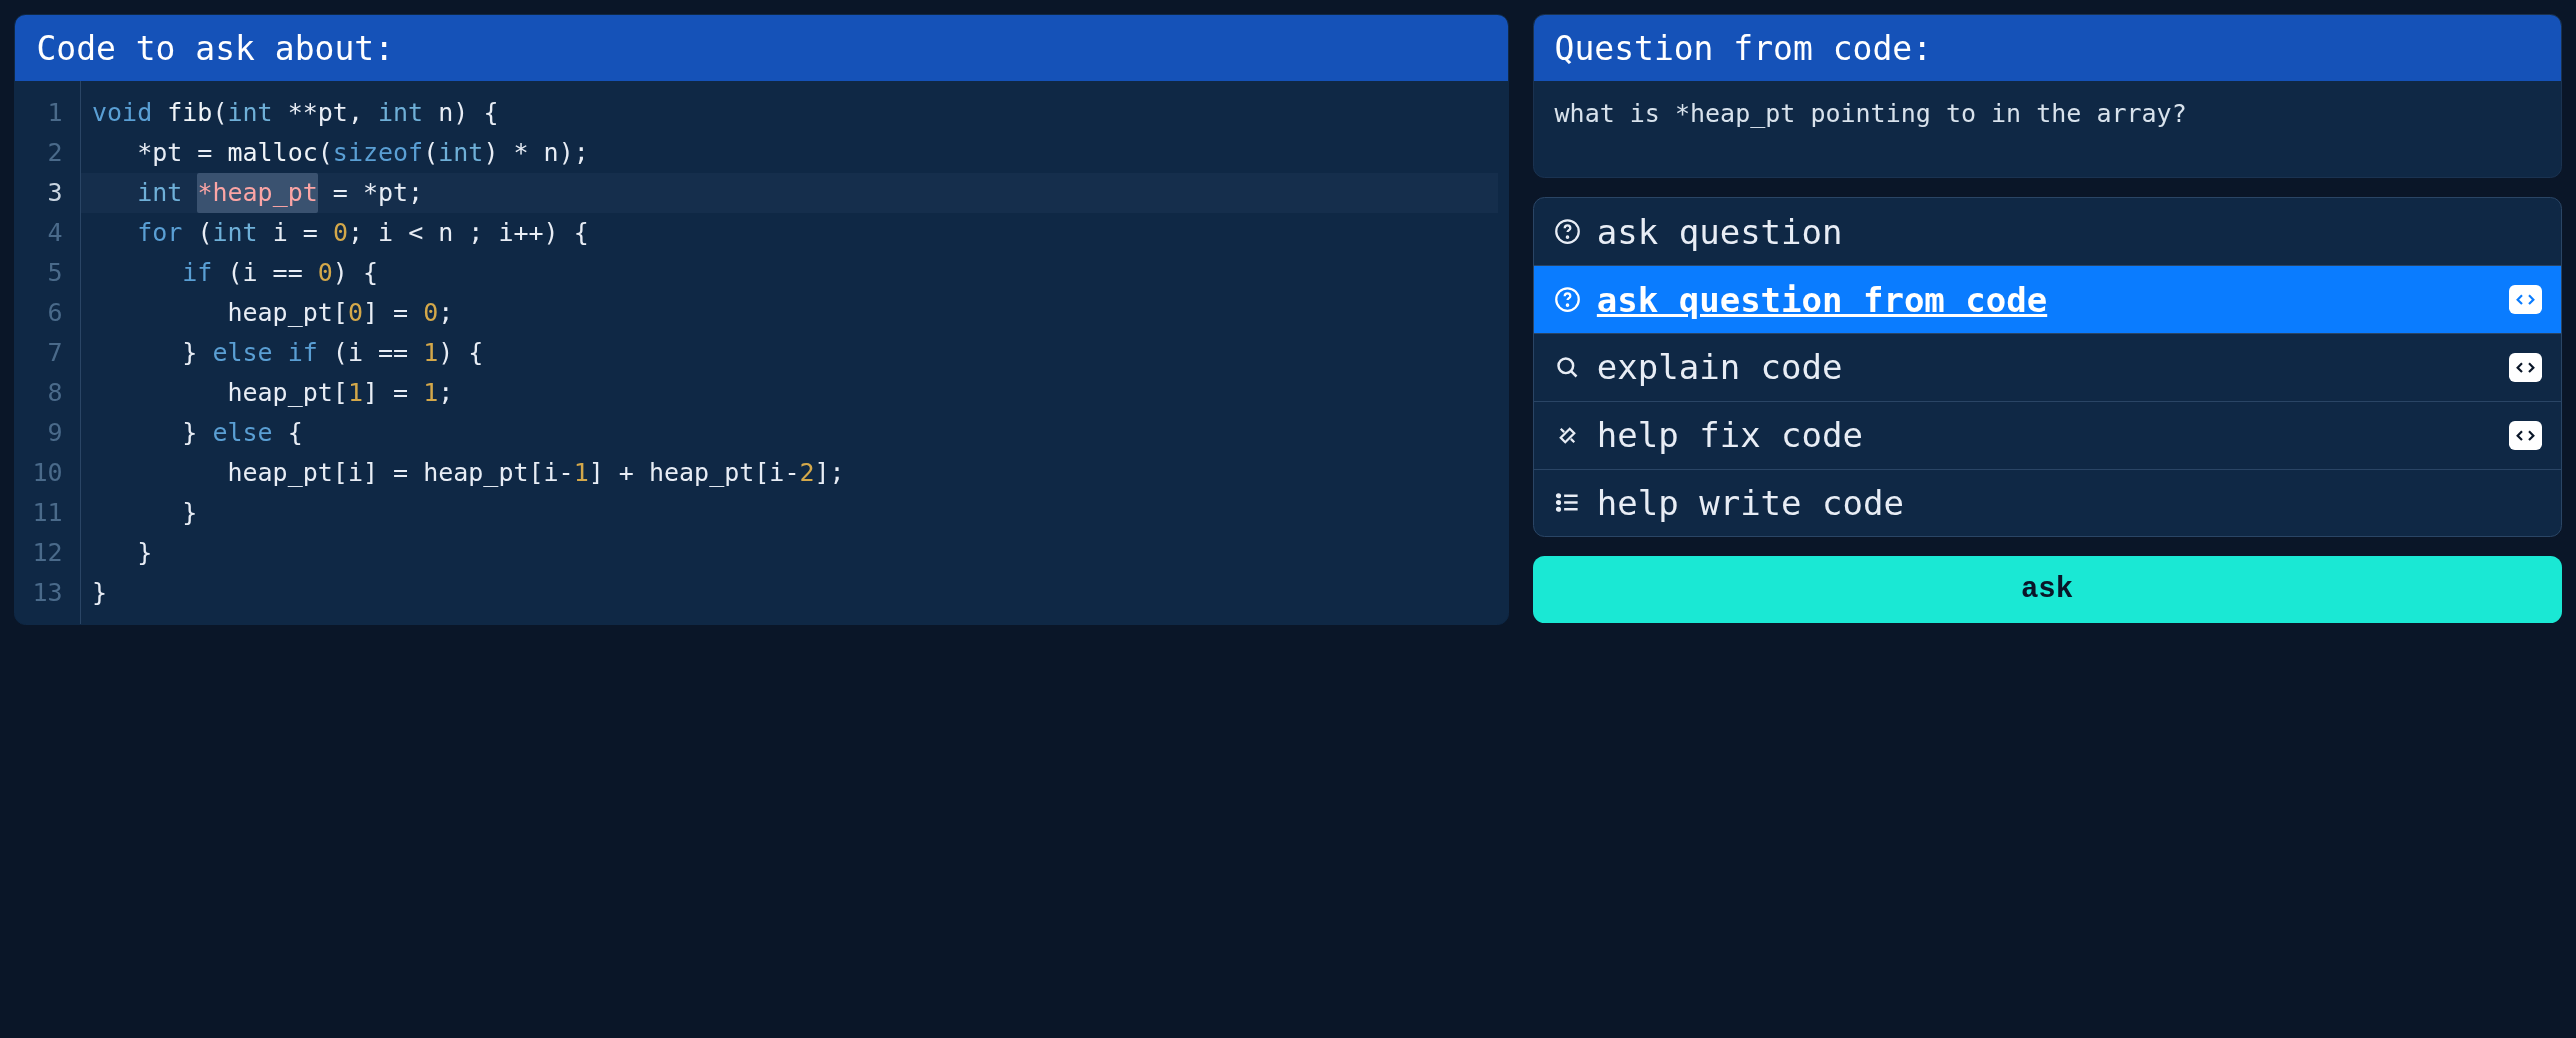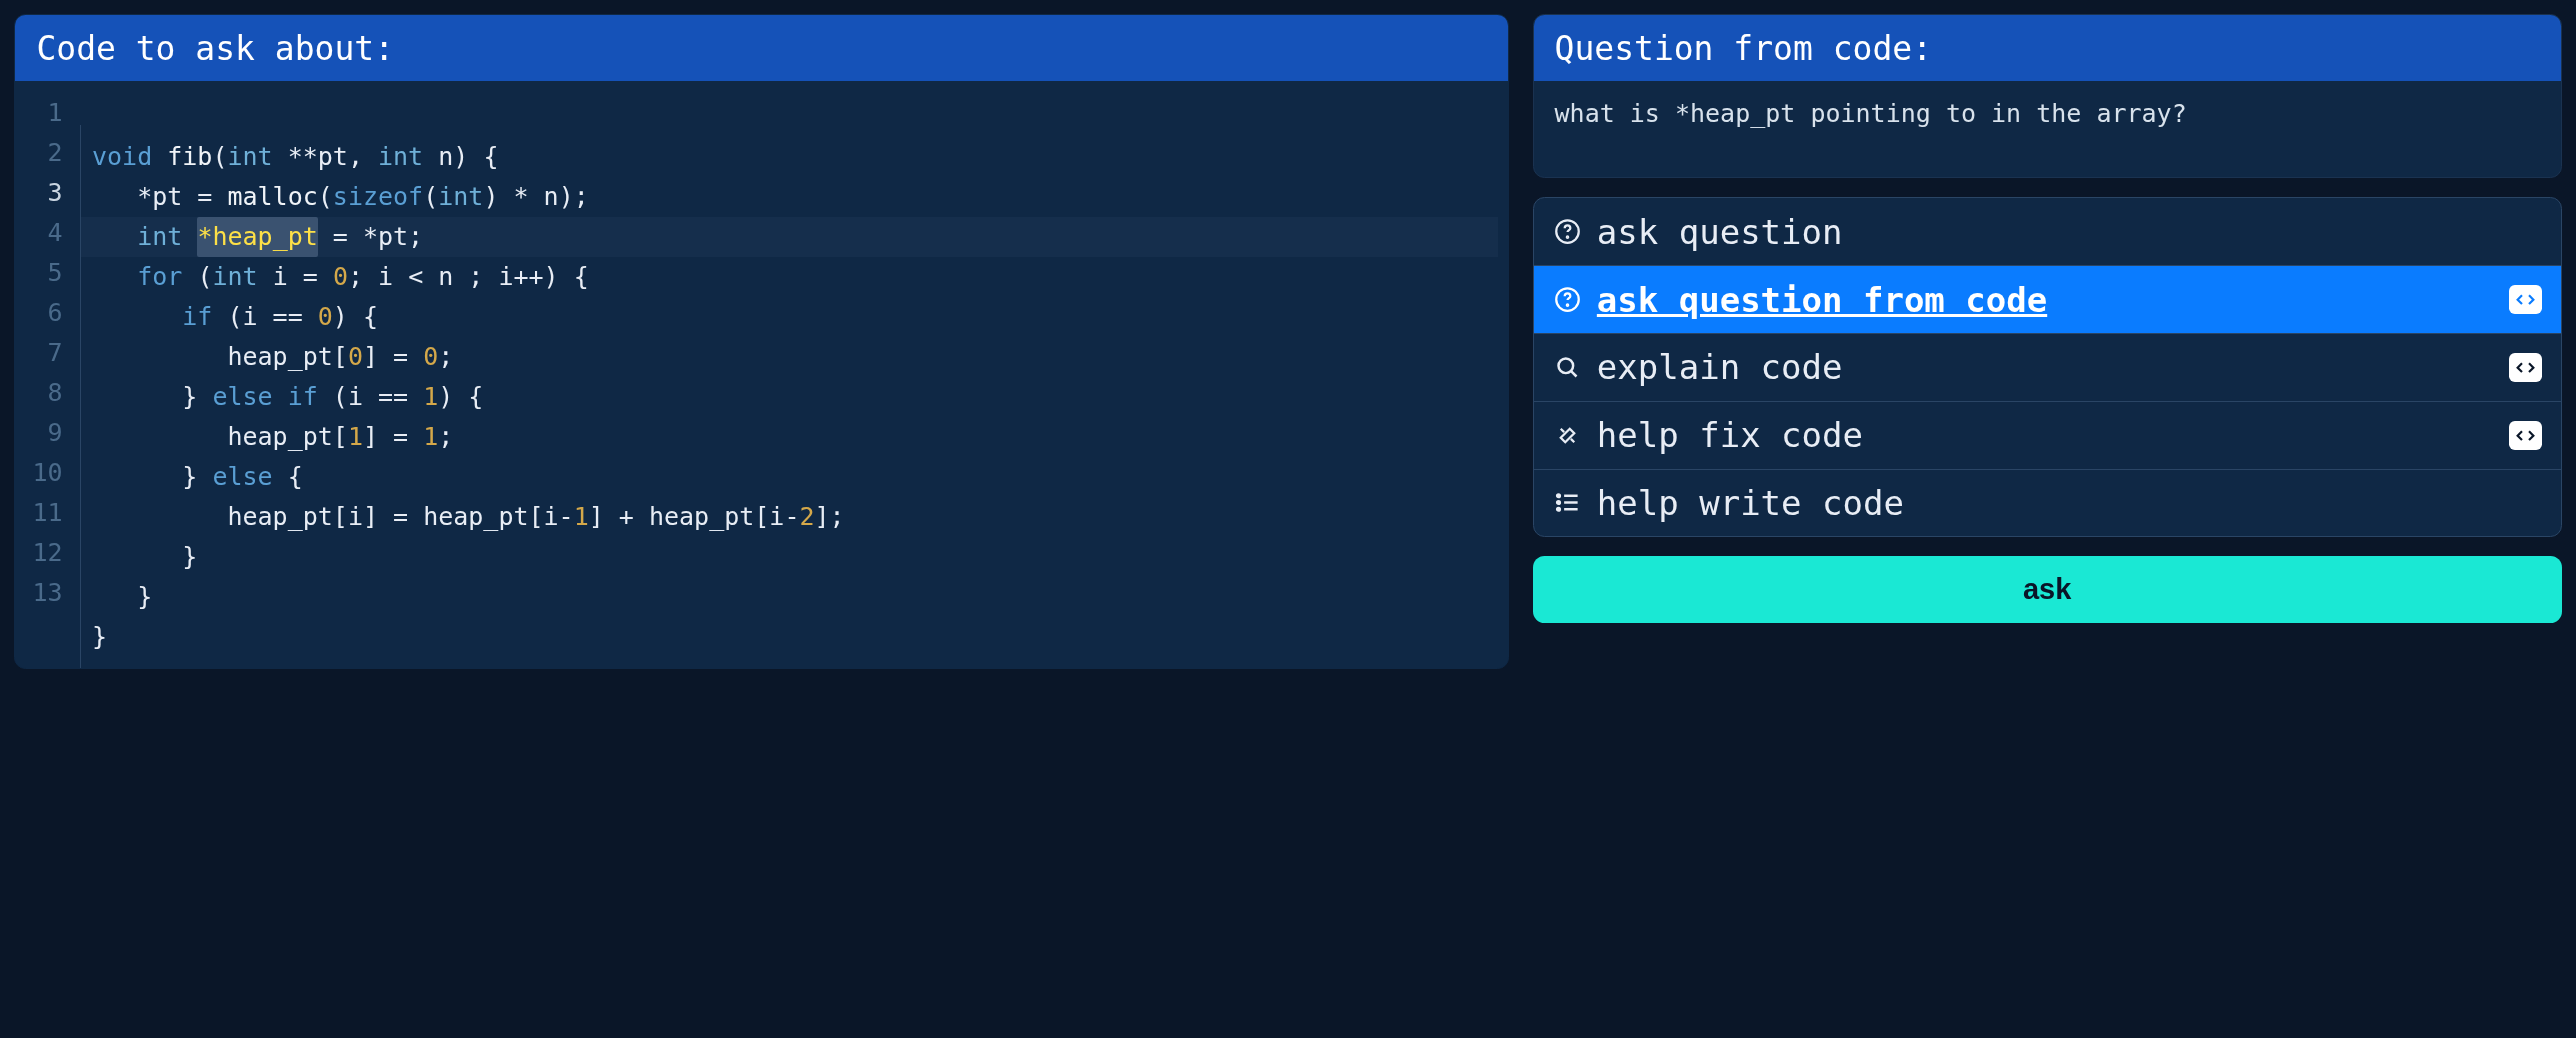--- a/index.html
+++ b/index.html
@@ -63,39 +63,38 @@
 }
 .gutter-line.active {
   color: #c8d4e0;
 }
 .code-content {
   flex: 1;
   padding: 11.5px 9.6px 11.5px 0;
   color: #e8edf5;
   border-left: 1.9px solid #2a4565;
   position: relative;
-  margin-top: 44px;
 }
 .code-line {
   height: 40px;
   display: flex;
   align-items: center;
   padding-left: 11.5px;
   white-space: pre;
 }
 .code-line.active-line {
   background: rgba(100,130,170,0.08);
 }
 .kw { color: #5a9fd4; }
 .type { color: #6fb0d8; }
 .fn { color: #f0f4f8; }
 .num { color: #d4a84a; }
 .str-sel {
   background: #3a5270;
-  color: #fde047;
+  color: #fca5a5;
   border-radius: 1.9px;
 }
 .op { color: #e8edf5; }
 .punc { color: #e8edf5; }
 
 .question-panel {
   background: #0f2845;
   border-radius: 11.5px;
   overflow: hidden;
   border: 1px solid #1a3250;
@@ -159,21 +158,21 @@
   color: #0a7cff;
 }
 .ask-button {
   background: #1ae8d4;
   color: #0a1628;
   border: none;
   border-radius: 11.5px;
   padding: 17px;
   font-size: 29px;
   font-weight: bold;
-  font-family: Liberation Sans, sans-serif;
+  font-family: Liberation Mono, monospace;
   cursor: pointer;
 }
 svg { display: block; }
 </style>
 </head>
 <body>
 
 <div class="panel panel-left">
   <div class="panel-header">Code to ask about:</div>
   <div class="code-editor">

